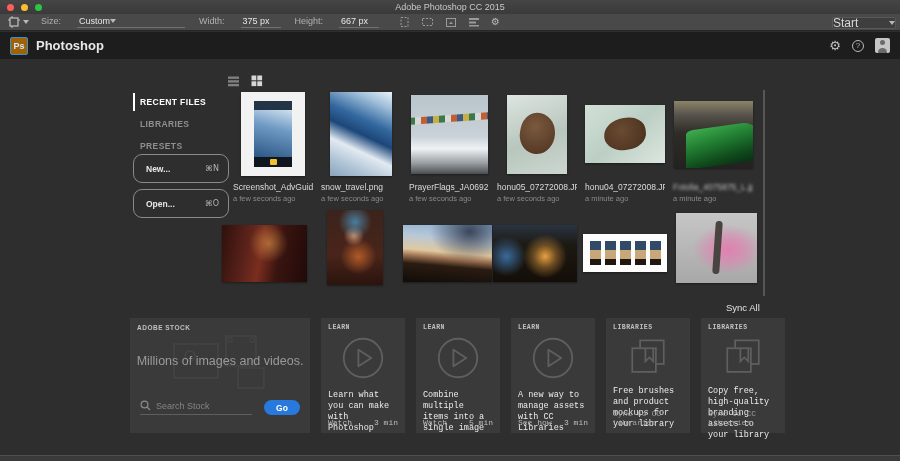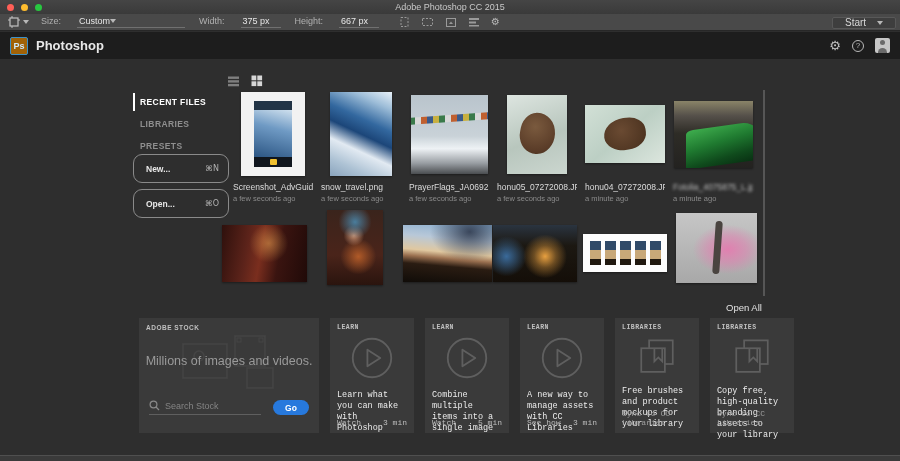--- a/index.html
+++ b/index.html
@@ -22,21 +22,21 @@
   .obf { display:flex; align-items:baseline; gap:16px; margin-right:14px; }
   .obf .val { color:#e6e6e6; border-bottom:1px solid #707070; padding:0 2px 1px 2px; }
   .sizefield { width:108px; display:flex; justify-content:flex-start; align-items:center; }
   .numfield { width:40px; }
   .chev { width:0; height:0; border-left:3px solid transparent; border-right:3px solid transparent; border-top:4px solid #b8b8b8; display:inline-block; }
   .obicons { display:flex; align-items:center; gap:11px; margin-left:6px; }
   .obicons svg { display:block; }
   .gearglyph { font-family:"DejaVu Sans", sans-serif; color:#b8b8b8; font-size:10px; line-height:10px; }
   .workspace { position:absolute; right:4px; top:2.5px; width:64px; height:12px; background:#3e3e3e;
     border:1px solid #585858; border-radius:2px; display:flex; align-items:center;
-    justify-content:space-between; padding:0 12px; color:#d8d8d8; font-size:10px; }
+    justify-content:space-between; padding:0 0; color:#d8d8d8; font-size:12px; }
 
   
   .appheader { position:absolute; top:32px; left:0; right:0; height:27px; background:#1d1d1d;
     display:flex; align-items:center; padding:0 10px; }
   .pslogo { width:18px; height:18px; background:#a16207; border:1.5px solid #3d91c8; border-radius:2px;
     color:#cfe8fa; font-size:9px; font-weight:bold; display:flex; align-items:center; justify-content:center; margin-right:8px; }
   .appname { color:#e8e8e8; font-size:13px; font-weight:bold; }
   .hdr-right { margin-left:auto; display:flex; align-items:center; gap:11px; }
   .hgear { font-family:"DejaVu Sans", sans-serif; color:#c0c0c0; font-size:13px; line-height:13px; cursor:default; }
   .help { width:12px; height:12px; border:1px solid #b8b8b8; border-radius:50%; color:#b8b8b8;
@@ -116,21 +116,21 @@
     background:radial-gradient(ellipse at 64% 52%,#e080b0 0%,rgba(224,128,176,.55) 26%,transparent 48%),
       linear-gradient(180deg,#c6c6c6,#a8a8a8); }
   .r6a .figure { position:absolute; left:47%; top:12%; width:9%; height:76%; border-radius:4px; background:#4a4440;
     transform:rotate(4deg); }
 
   
   .vscroll { position:absolute; left:763px; top:31px; width:2px; height:206px; background:#565656; }
   .showall { position:absolute; left:726px; top:243px; font-size:9.5px; color:#e3e3e3; cursor:default; }
 
   
-  .cards { position:absolute; left:139px; top:259px; display:flex; gap:11px; }
+  .cards { position:absolute; left:130px; top:259px; display:flex; gap:11px; }
   .card { position:relative; height:115px; background:#3a3a3a; }
   .card .clabel { position:absolute; top:6px; left:7px; font-size:6.5px; font-weight:bold;
     letter-spacing:.5px; color:#c0c0c0; }
   .stock { width:180px; }
   .stock .bgart { position:absolute; left:30px; top:16px; opacity:.55; }
   .stock .headline { position:absolute; top:36px; left:0; right:0; text-align:center;
     font-size:12.5px; color:#9a9a9a; }
   .stock .searchrow { position:absolute; left:10px; right:10px; bottom:18px; display:flex; align-items:center; }
   .stock .sinput { flex:1; display:flex; align-items:center; gap:5px;
     border-bottom:1px solid #5f5f5f; padding-bottom:3px; margin-right:12px; }
@@ -326,21 +326,21 @@
       <div class="mini"></div>
       <div class="mini"></div>
       <div class="mini"></div>
       <div class="mini"></div>
     </div>
     <div class="r2thumb r6a">
       <div class="figure"></div>
     </div>
 
     <div class="vscroll"></div>
-    <div class="showall">Open All</div>
+    <div class="showall">Sync All</div>
 
     <div class="cards">
 
       <div class="card stock">
         <div class="clabel">ADOBE STOCK</div>
         <svg class="bgart" width="120" height="56" viewBox="0 0 120 56">
           <rect x="14" y="10" width="44" height="34" fill="none" stroke="#4e4e4e" stroke-width="1.5"></rect>
           <circle cx="30" cy="22" r="5" fill="none" stroke="#4e4e4e" stroke-width="1.5"></circle>
           <rect x="66" y="2" width="30" height="30" fill="none" stroke="#4e4e4e" stroke-width="1.5"></rect>
           <rect x="68" y="4" width="4" height="4" fill="none" stroke="#4e4e4e" stroke-width="1"></rect>

